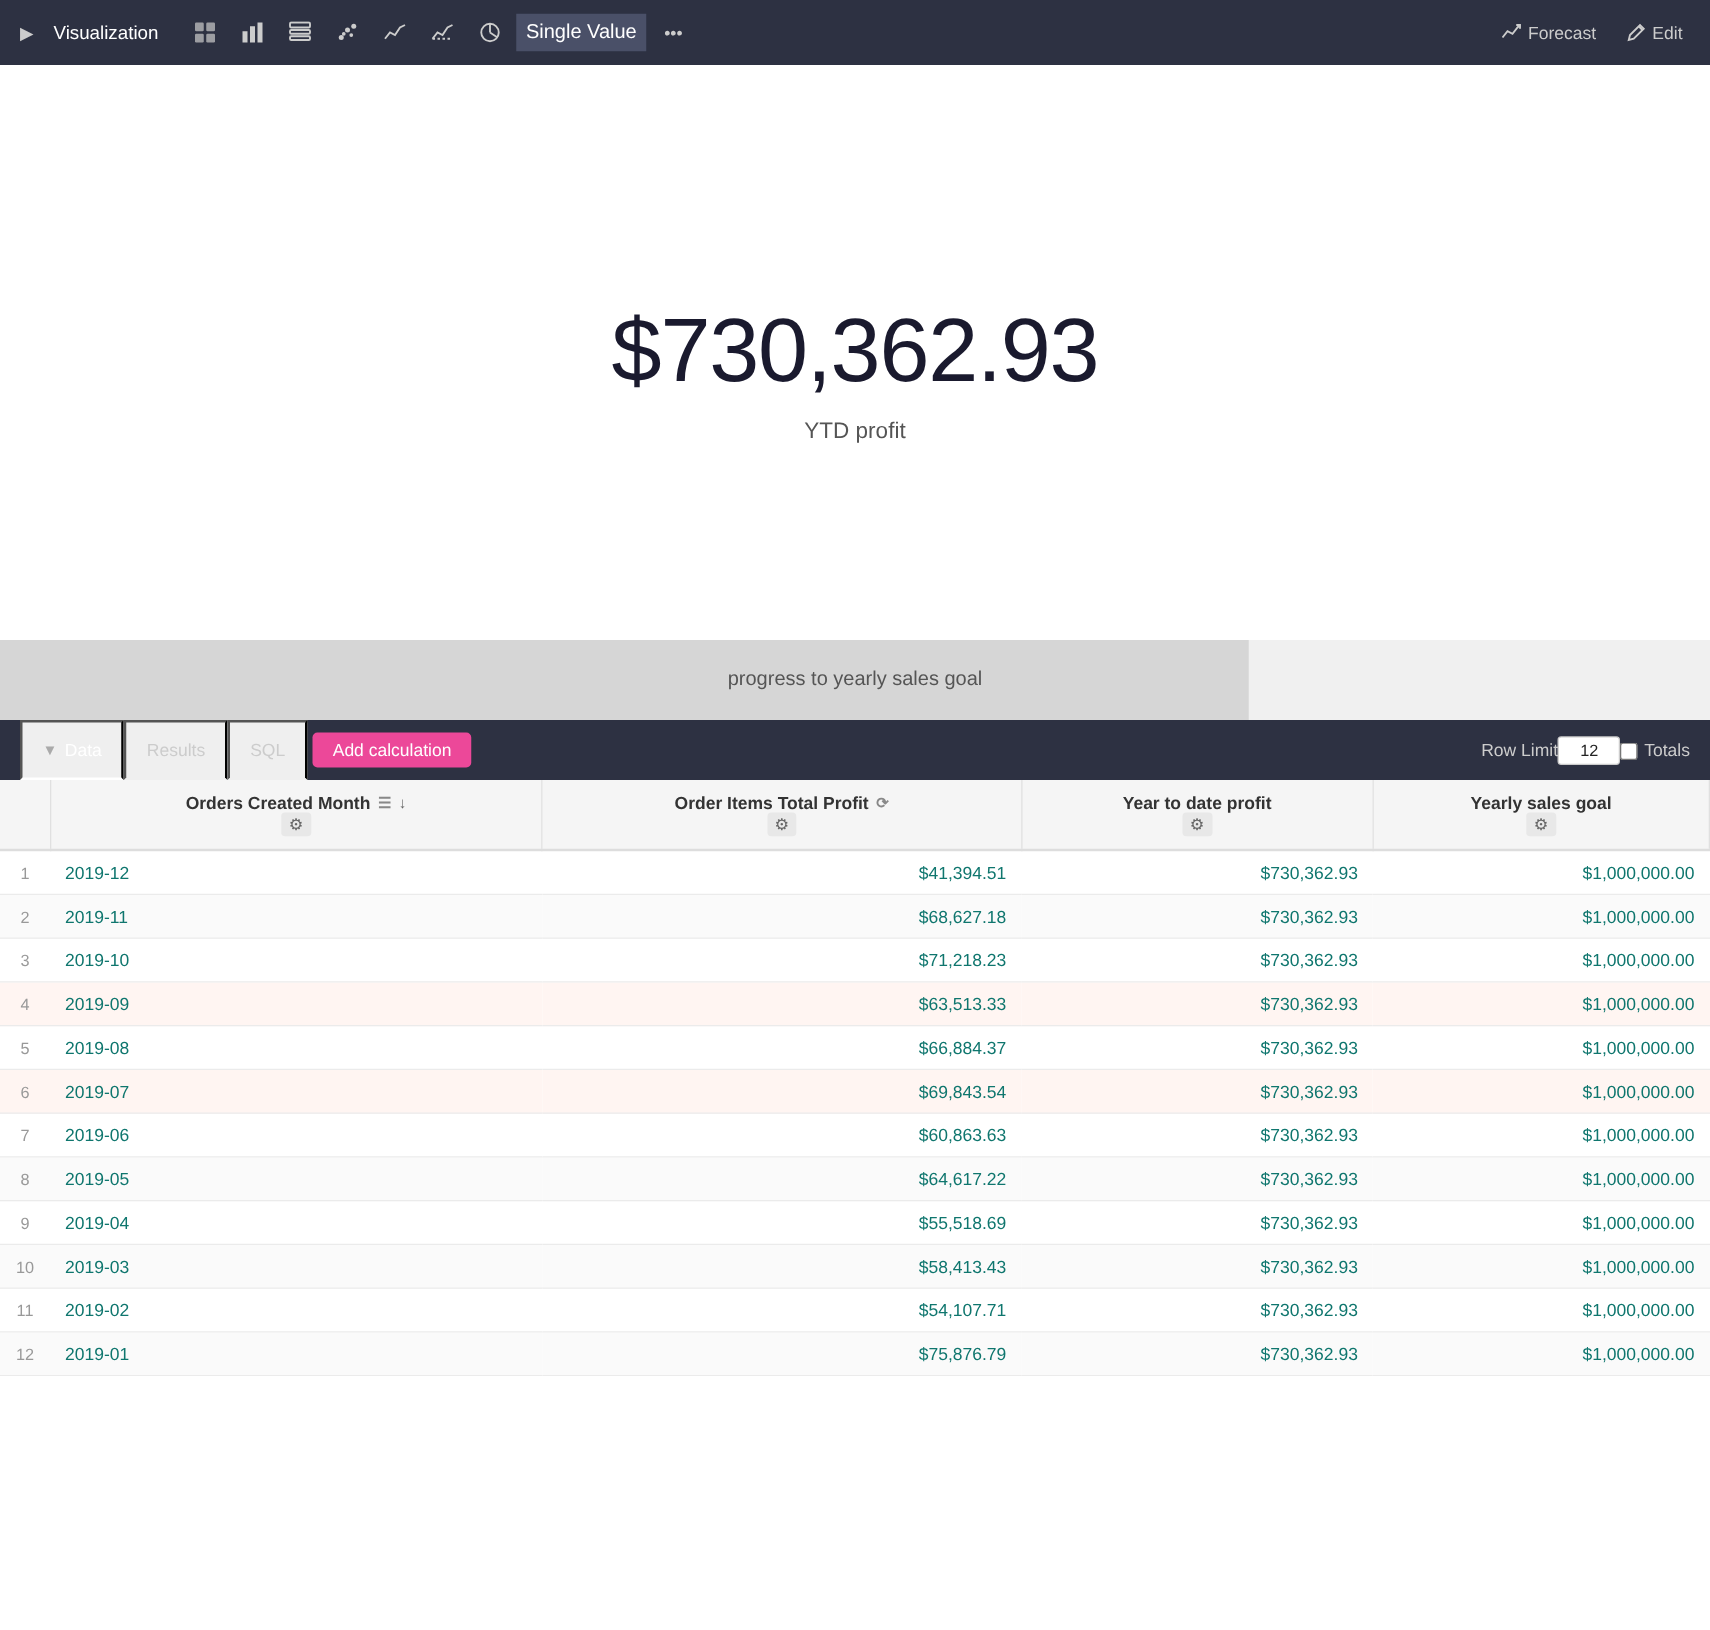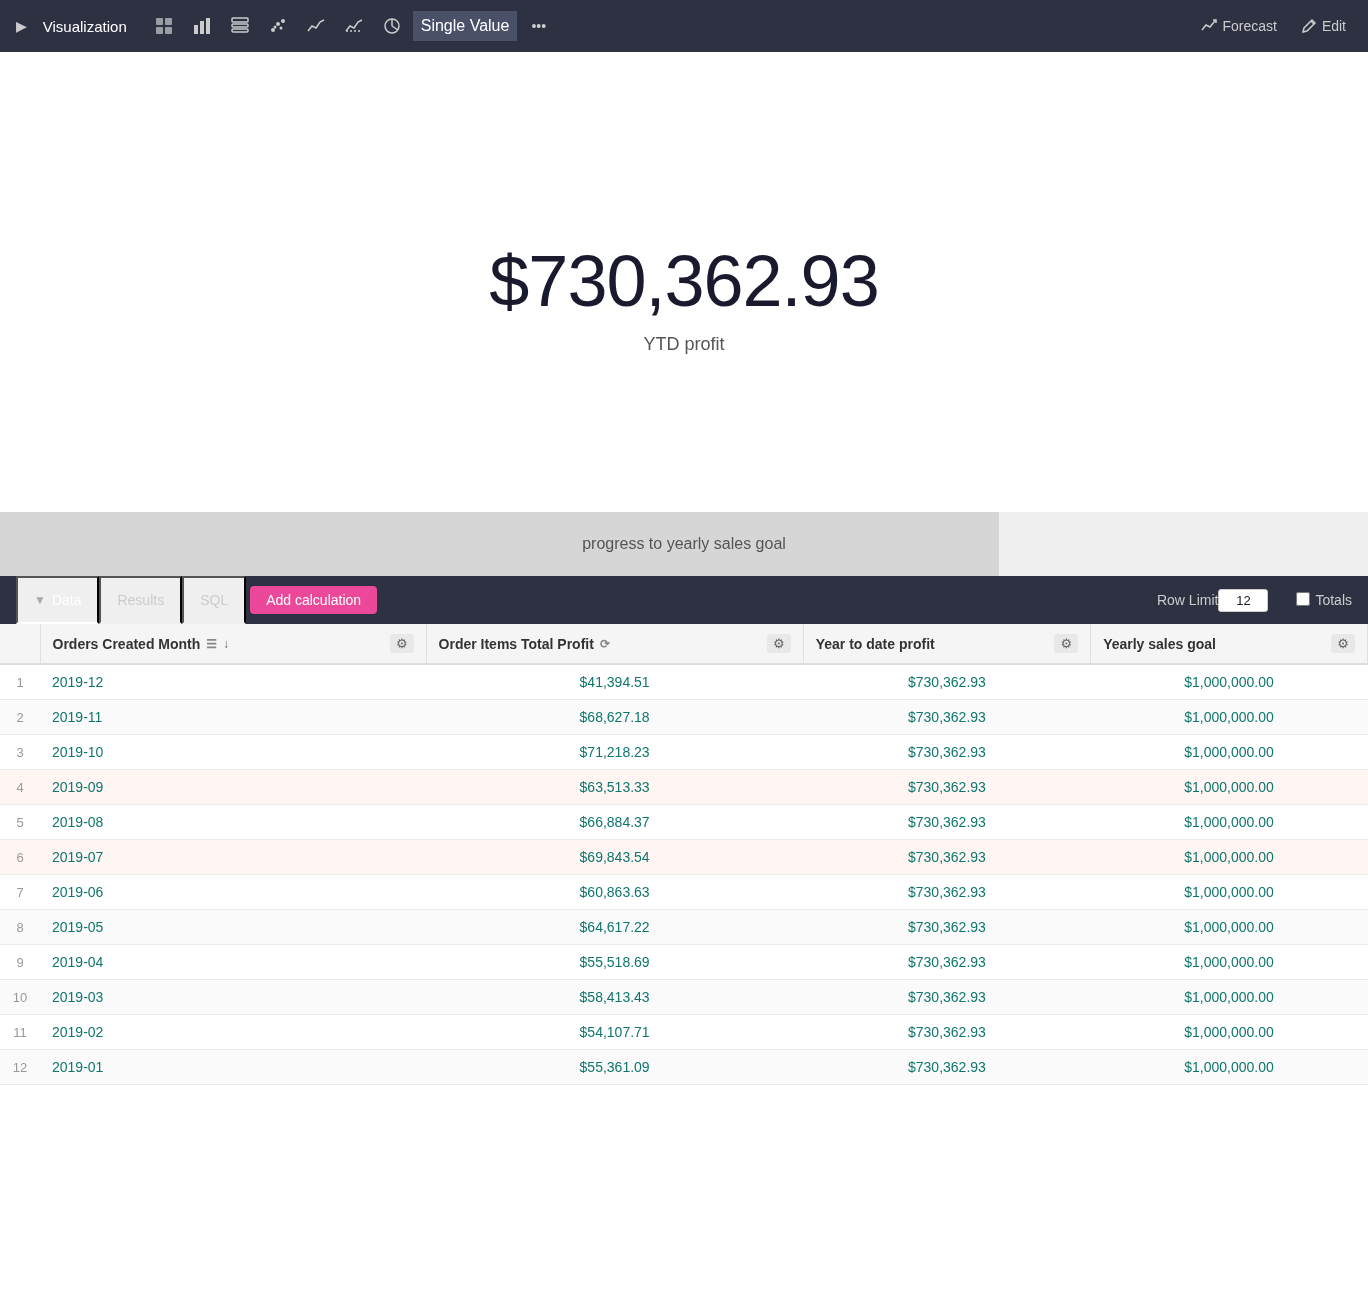--- a/index.html
+++ b/index.html
@@ -155,23 +155,22 @@
       border-radius: 3px;
       font-size: 13px;
       text-align: center;
       background: #fff;
       color: #222;
     }
     .totals-label {
       color: #ccc;
       font-size: 14px;
       display: flex;
-      align-items: flex-start;
+      align-items: flex-end;
       gap: 5px;
-      padding-left: 28px;
     }
     .totals-checkbox {
       width: 14px;
       height: 14px;
       cursor: pointer;
     }
 
     
     .data-table-wrapper {
       overflow-x: auto;
@@ -198,30 +197,31 @@
     .th-inner {
       display: flex;
       align-items: center;
       gap: 6px;
     }
     .sort-icon { color: #666; font-size: 12px; }
     tbody tr { border-bottom: 1px solid #ebebeb; }
     tbody tr:nth-child(even) { background: #fafafa; }
     tbody td { padding: 9px 12px; color: #0f766e; }
     tbody td:first-child { text-align: center; color: #999; font-size: 13px; }
-    tbody td.num { text-align: center; }
+    tbody td.num { text-align: right; }
 
     
     .row-highlight-pink { background: #fff5f2 !important; }
 
     
     .col-gear-cell {
       display: flex;
       align-items: center;
       justify-content: space-between;
+      flex-direction: column;
     }
     .col-gear {
       background: #e8e8e8;
       border: none;
       border-radius: 3px;
       padding: 2px 6px;
       cursor: pointer;
       font-size: 13px;
       color: #666;
     }
@@ -460,19 +460,19 @@
         <tr>
     <td>11</td>
     <td>2019-02</td>
     <td class="num">$54,107.71</td>
     <td class="num">$730,362.93</td>
     <td class="num">$1,000,000.00</td>
   </tr>
         <tr>
     <td>12</td>
     <td>2019-01</td>
-    <td class="num">$55,361.09</td>
+    <td class="num">$75,876.79</td>
     <td class="num">$730,362.93</td>
     <td class="num">$1,000,000.00</td>
   </tr>
       </tbody>
   </table>
 </div>
 
 </body></html>

